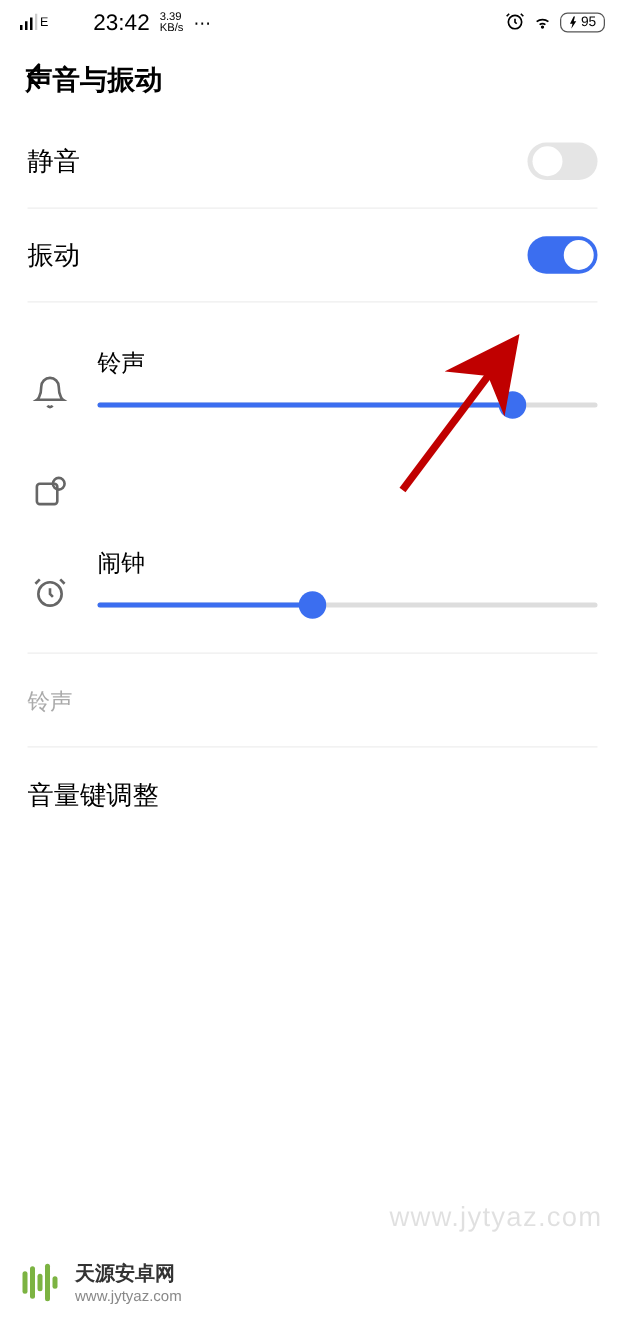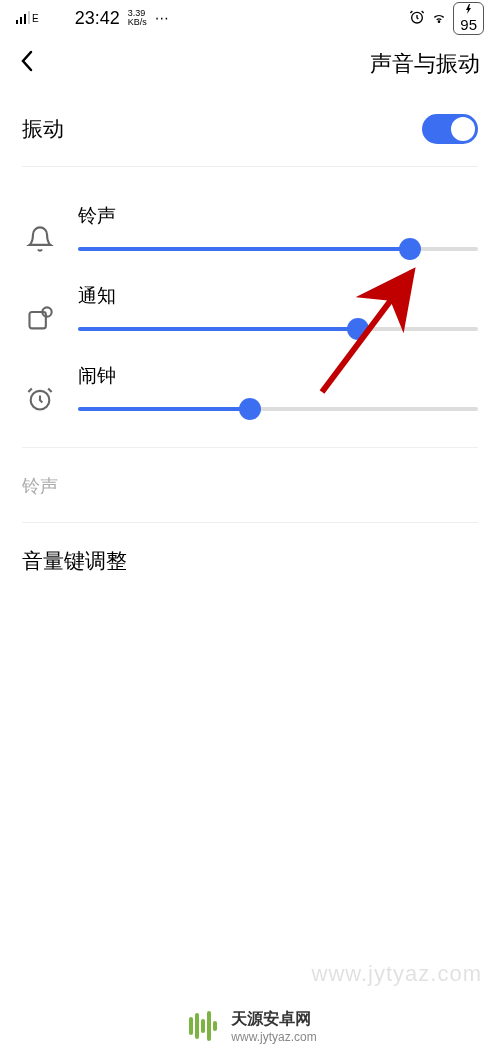--- a/index.html
+++ b/index.html
@@ -23,45 +23,44 @@
     .status-left { display: flex; align-items: center; gap: 8px; }
     .status-right { display: flex; align-items: center; gap: 6px; }
     .signal { font-size: 12px; }
     .time { font-size: 18px; font-weight: 500; margin-left: 28px; }
     .speed { font-size: 9px; line-height: 1; }
     .dots { font-size: 14px; letter-spacing: 1px; }
     .battery-box {
       border: 1.5px solid #555;
       border-radius: 6px;
       padding: 1px 6px;
-      font-size: 15px;
+      font-size: 11px;
       display: flex;
       align-items: center;
       gap: 2px;
-      flex-direction: column;
     }
     .header {
       height: 56px;
       display: flex;
       align-items: center;
       position: relative;
       padding: 0 20px;
     }
     .back-btn {
       position: absolute;
       left: 20px;
       font-size: 26px;
       color: #000;
       cursor: pointer;
     }
     .title {
       flex: 1;
-      text-align: right;
+      text-align: left;
       font-size: 22px;
-      font-weight: 400;
+      font-weight: 700;
       color: #000;
     }
     .content { padding: 0 22px; }
     .row {
       display: flex;
       align-items: center;
       justify-content: space-between;
       padding: 22px 0;
     }
     .row.bordered { border-bottom: 1px solid #eee; }
@@ -145,21 +144,21 @@
       top: 242px;
       pointer-events: none;
     }
     .watermark-bar {
       position: absolute;
       bottom: 0; left: 0; right: 0;
       height: 62px;
       background: rgba(255,255,255,0.85);
       display: flex;
       align-items: center;
-      justify-content: center;
+      justify-content: flex-start;
       padding: 0 12px;
       gap: 10px;
     }
     .wm-logo {
       width: 38px; height: 38px;
       display:flex;align-items:center;justify-content:center;
     }
     .wm-text { display: flex; flex-direction: column; }
     .wm-title { font-size: 16px; font-weight: 600; color: #333; }
     .wm-url { font-size: 12px; color: #888; }
@@ -220,20 +219,26 @@
 <div class="header">
   <span class="back-btn">
     <svg width="14" height="24" viewBox="0 0 14 24" fill="none" stroke="#000" stroke-width="2.5" stroke-linecap="round">
         <path d="M11 3L3 12l8 9"></path>
       </svg>
   </span>
   <div class="title">声音与振动</div>
 </div>
 
 <div class="content">
+  <div class="row bordered">
+    <span class="row-label">静音</span>
+    <div class="toggle off">
+        <div class="toggle-knob"></div>
+      </div>
+  </div>
 
   <div class="row bordered">
     <span class="row-label">振动</span>
     <div class="toggle on">
         <div class="toggle-knob"></div>
       </div>
   </div>
 
   <div class="slider-section">
     <div class="slider-row">
@@ -252,27 +257,20 @@
       </div>
     </div>
 
 
     <div class="slider-row">
       <div class="slider-icon">
         <svg width="28" height="28" viewBox="0 0 24 24" fill="none" stroke="#666" stroke-width="1.8">
             <rect x="3" y="6" width="14" height="14" rx="2"></rect>
             <circle cx="18" cy="6" r="4"></circle>
           </svg>
-      </div>
-      <div class="slider-body">
-        <div class="slider-label">通知</div>
-        <div class="slider-track">
-          <div class="slider-fill" style="width:70%"></div>
-          <div class="slider-thumb" style="left:70%"></div>
-        </div>
       </div>
     </div>
 
     <div class="slider-row">
       <div class="slider-icon">
         <svg width="28" height="28" viewBox="0 0 24 24" fill="none" stroke="#666" stroke-width="1.8">
             <circle cx="12" cy="13" r="8"></circle>
             <path d="M12 9v4l2 2"></path>
             <path d="M5 3L2 6M19 3l3 3"></path>
           </svg>

